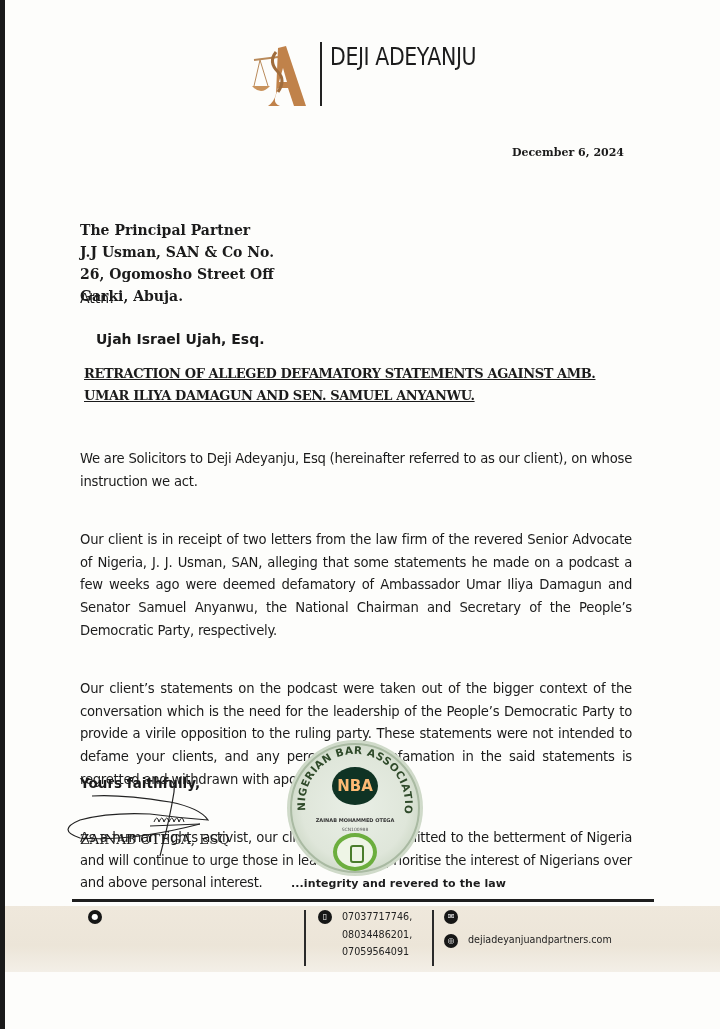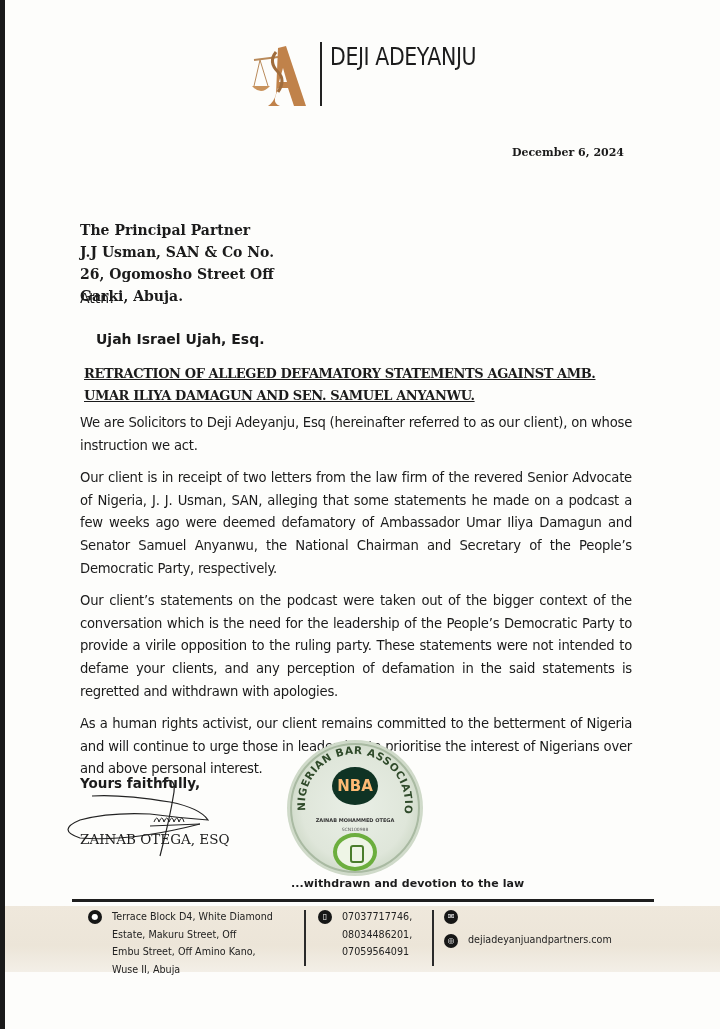--- a/index.html
+++ b/index.html
@@ -17,21 +17,21 @@
 
   .date { position: absolute; right: 96px; top: 146px; font-size: 11px; font-weight: 700; }
 
   .address { position: absolute; left: 80px; top: 173px; font-size: 14px; font-weight: 700; line-height: 22px; margin-top: 46px; }
   .attn { position: absolute; left: 80px; top: 290px; font-size: 14px; font-family: "DejaVu Sans", sans-serif; font-weight: 400; }
   .addressee { position: absolute; left: 80px; top: 331px; font-size: 14px; font-family: "DejaVu Sans", sans-serif; font-weight: 700; margin-left: 16px; }
 
   .subject { position: absolute; left: 84px; top: 363px; width: 530px; text-align: left; font-size: 13px; font-weight: 700; text-decoration: underline; line-height: 22px; letter-spacing: -0.4px; }
 
   .body { position: absolute; left: 80px; top: 412px; width: 552px; font-family: "DejaVu Sans", sans-serif; font-size: 13.2px; line-height: 22.6px; text-align: justify; letter-spacing: -0.25px; }
-  .body p { margin-bottom: 10px; }
+  .body p { margin-bottom: 10px; margin-top: 36px; }
 
   .closing { position: absolute; left: 80px; top: 775px; font-family: "DejaVu Sans", sans-serif; font-weight: 700; font-size: 13.5px; }
   .signature { position: absolute; left: 50px; top: 778px; width: 200px; height: 80px; }
   .signatory { position: absolute; left: 80px; top: 831px; font-family: "DejaVu Serif", serif; font-weight: 400; font-size: 13.5px; }
 
   .stamp { position: absolute; left: 287px; top: 740px; width: 136px; height: 136px; border-radius: 50%; background: radial-gradient(circle, #e9efe6 0%, #dfe6da 55%, #c6d3bf 78%, #8fa888 100%); }
   .stamp-nba { position: absolute; left: 45px; top: 27px; width: 46px; height: 38px; border-radius: 50%; background: #0f3324; color: #fdba74; font-family: "DejaVu Sans", sans-serif; font-weight: 700; font-size: 15px; display: flex; align-items: center; justify-content: center; }
   .stamp-name { position: absolute; left: 0; top: 77px; width: 136px; text-align: center; font-family: "DejaVu Sans", sans-serif; font-size: 5px; font-weight: 700; color: #333; }
   .stamp-scn { position: absolute; left: 0; top: 87px; width: 136px; text-align: center; font-family: "DejaVu Sans", sans-serif; font-size: 4.5px; color: #555; }
   .stamp-seal { position: absolute; left: 46px; top: 93px; width: 44px; height: 38px; border-radius: 50%; border: 4px solid #6cae3e; background: #eef5e6; }
@@ -118,33 +118,27 @@
     <text font-family="DejaVu Sans, sans-serif" font-size="10.5" font-weight="700" fill="#2f4a2a" letter-spacing="0.6">
       <textPath href="#ringPath" startOffset="4%">NIGERIAN BAR ASSOCIATION</textPath>
     </text>
   </svg>
   <div class="stamp-nba">NBA</div>
   <div class="stamp-name">ZAINAB MOHAMMED OTEGA</div>
   <div class="stamp-scn">SCN100988</div>
   <div class="stamp-seal"></div>
 </div>
 
-<div class="tagline">...withdrawn and devotion to the law</div>
+<div class="tagline">...integrity and revered to the law</div>
 
 <div class="footer-line"></div>
 <div class="footer-band"></div>
 
 <div class="footer-col fc-addr">
   <span class="ficon">●</span>
-  <div>
-    <div>Terrace Block D4, White Diamond</div>
-    <div>Estate, Makuru Street, Off</div>
-    <div>Embu Street, Off Amino Kano,</div>
-    <div>Wuse II, Abuja</div>
-  </div>
 </div>
 
 <div class="fdiv" style="left:304px;"></div>
 
 <div class="footer-col fc-phone">
   <span class="ficon">▯</span>
   <div>
     <div>07037717746,</div>
     <div>08034486201,</div>
     <div>07059564091</div>

